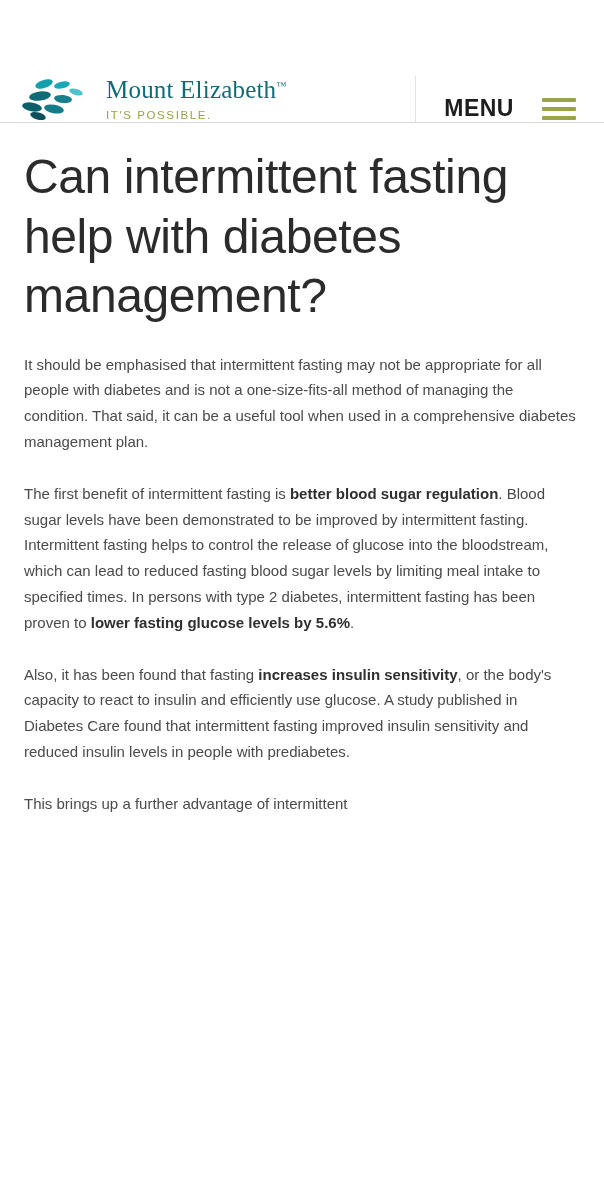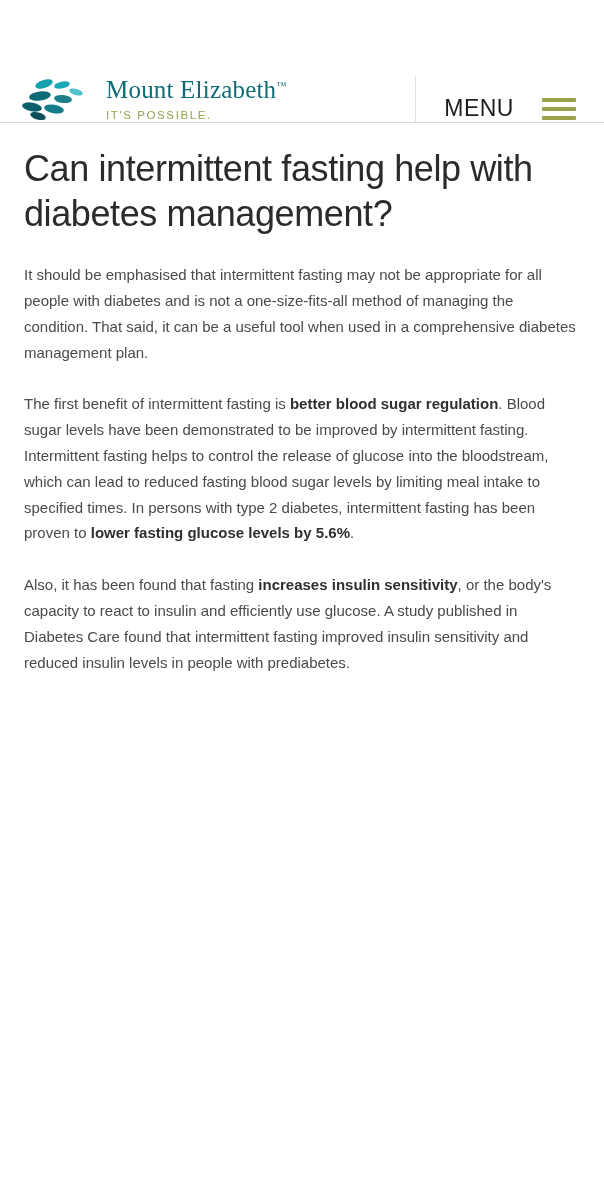--- a/index.html
+++ b/index.html
@@ -63,20 +63,21 @@
     color: #9aa24a;
     margin-top: 5px;
     font-weight: normal;
   }
   .menu-area {
     flex: 1 1 auto;
     display: flex;
     align-items: center;
     justify-content: center;
     gap: 28px;
+    font-weight: bold;
   }
   .menu-label {
     font-size: 23px;
     color: #1d1d1d;
     letter-spacing: 0.4px;
   }
   .hamburger {
     width: 34px;
     height: 22px;
     display: flex;
@@ -90,21 +91,21 @@
     background: #9aa24a;
     border-radius: 1px;
   }
 
   
   .article {
     padding: 24px 24px 0 24px;
     box-sizing: border-box;
   }
   h1.headline {
-    font-size: 36px;
+    font-size: 48px;
     line-height: 1.24;
     font-weight: normal;
     color: #2b2b2b;
     margin: 0 0 26px 0;
     letter-spacing: -0.4px;
   }
   p.body-text {
     font-size: 15px;
     line-height: 1.72;
     color: #4a4a4a;
@@ -148,13 +149,14 @@
         <span></span>
     </span>
   </div>
 </header>
 
 <main class="article">
   <h1 class="headline">Can intermittent fasting help with diabetes management?</h1>
   <p class="body-text">It should be emphasised that intermittent fasting may not be appropriate for all people with diabetes and is not a one-size-fits-all method of managing the condition. That said, it can be a useful tool when used in a comprehensive diabetes management plan.</p>
   <p class="body-text">The first benefit of intermittent fasting is <b>better blood sugar regulation</b>. Blood sugar levels have been demonstrated to be improved by intermittent fasting. Intermittent fasting helps to control the release of glucose into the bloodstream, which can lead to reduced fasting blood sugar levels by limiting meal intake to specified times. In persons with type 2 diabetes, intermittent fasting has been proven to <b>lower fasting glucose levels by 5.6%</b>.</p>
   <p class="body-text">Also, it has been found that fasting <b>increases insulin sensitivity</b>, or the body's capacity to react to insulin and efficiently use glucose. A study published in Diabetes Care found that intermittent fasting improved insulin sensitivity and reduced insulin levels in people with prediabetes.</p>
+  <p class="body-text clipped">This brings up a further advantage of intermittent</p>
 </main>
 
 </body></html>

